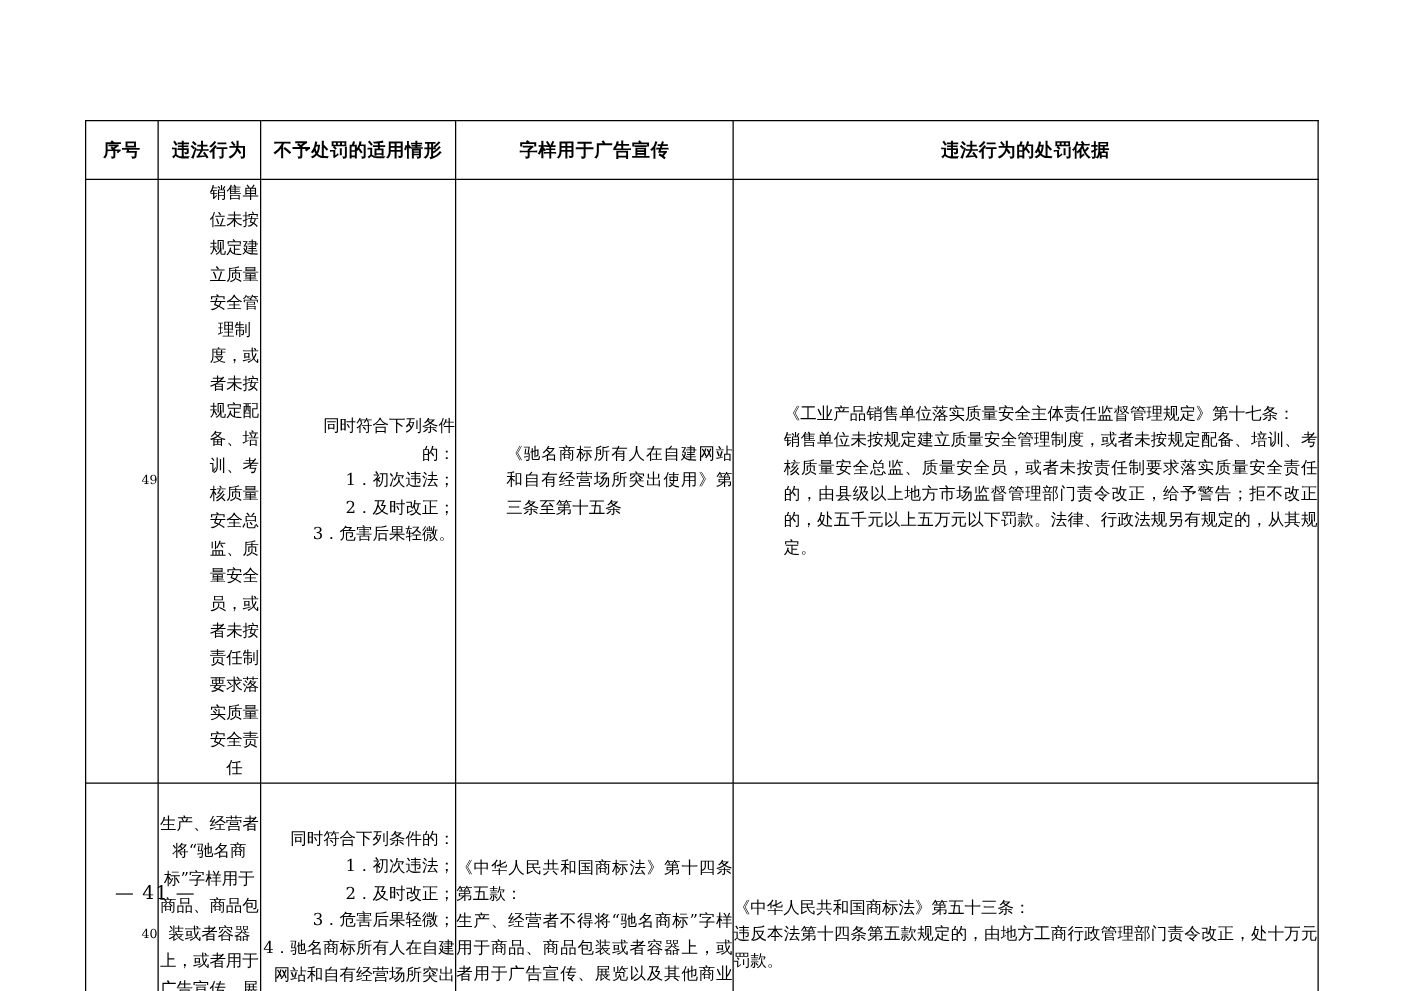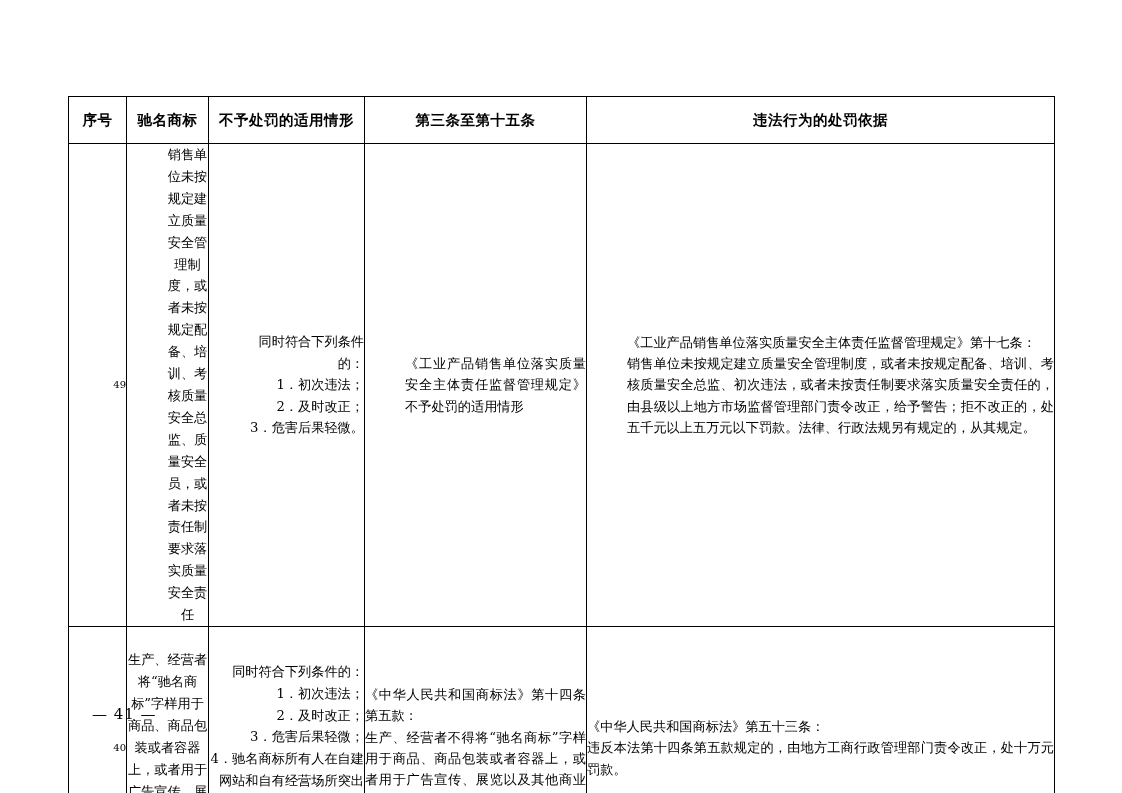--- a/index.html
+++ b/index.html
@@ -94,37 +94,37 @@
     <colgroup>
       <col class="col-no">
       <col class="col-act">
       <col class="col-cond">
       <col class="col-qual">
       <col class="col-pen">
     </colgroup>
     <thead>
       <tr>
         <th class="hdr-cell">序号</th>
-        <th class="hdr-cell">驰名商标</th>
+        <th class="hdr-cell">违法行为</th>
         <th class="hdr-cell">不予处罚的适用情形</th>
-        <th class="hdr-cell">第三条至第十五条</th>
+        <th class="hdr-cell">字样用于广告宣传</th>
         <th class="hdr-cell">违法行为的处罚依据</th>
       </tr>
     </thead>
     <tbody>
       <tr class="row-49">
         <td class="cell-no">49</td>
         <td class="cell-narrow">销售单位未按规定建立质量安全管理制度，或者未按规定配备、培训、考核质量安全总监、质量安全员，或者未按责任制要求落实质量安全责任</td>
         <td class="cell-mid" style="white-space: pre-line;">同时符合下列条件的：
 1．初次违法；
 2．及时改正；
 3．危害后果轻微。</td>
-        <td class="cell-text">《工业产品销售单位落实质量安全主体责任监督管理规定》不予处罚的适用情形</td>
+        <td class="cell-text">《驰名商标所有人在自建网站和自有经营场所突出使用》第三条至第十五条</td>
         <td class="cell-text" style="white-space: pre-line;">《工业产品销售单位落实质量安全主体责任监督管理规定》第十七条：
-销售单位未按规定建立质量安全管理制度，或者未按规定配备、培训、考核质量安全总监、初次违法，或者未按责任制要求落实质量安全责任的，由县级以上地方市场监督管理部门责令改正，给予警告；拒不改正的，处五千元以上五万元以下罚款。法律、行政法规另有规定的，从其规定。</td>
+销售单位未按规定建立质量安全管理制度，或者未按规定配备、培训、考核质量安全总监、质量安全员，或者未按责任制要求落实质量安全责任的，由县级以上地方市场监督管理部门责令改正，给予警告；拒不改正的，处五千元以上五万元以下罚款。法律、行政法规另有规定的，从其规定。</td>
       </tr>
       <tr class="row-50">
         <td class="cell-no">40</td>
         <td class="cell-narrow">生产、经营者将“驰名商标”字样用于商品、商品包装或者容器上，或者用于广告宣传、展览以及其他商业活动中</td>
         <td class="cell-mid vt-top" style="white-space: pre-line;">同时符合下列条件的：
 1．初次违法；
 2．及时改正；
 3．危害后果轻微；
 4．驰名商标所有人在自建网站和自有经营场所突出使用“驰名商标”字样用于广告宣传。</td>
         <td class="cell-text" style="white-space: pre-line;">《中华人民共和国商标法》第十四条第五款：

